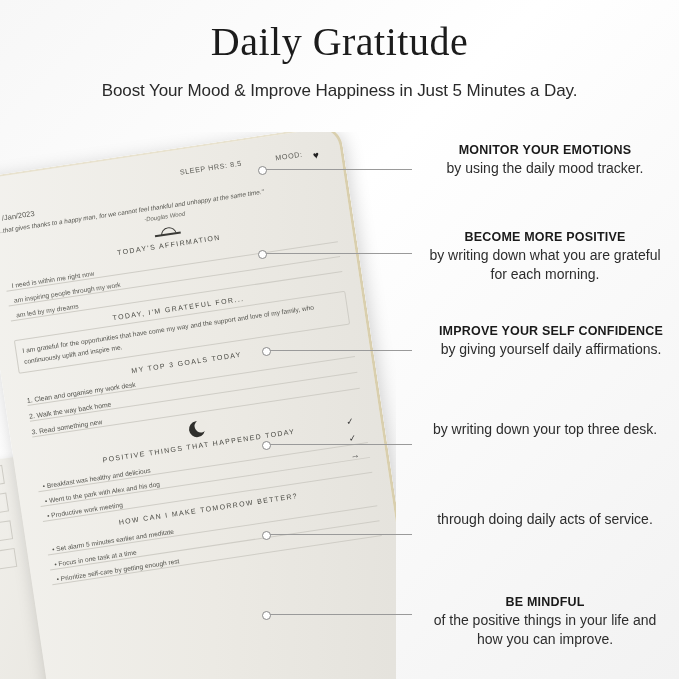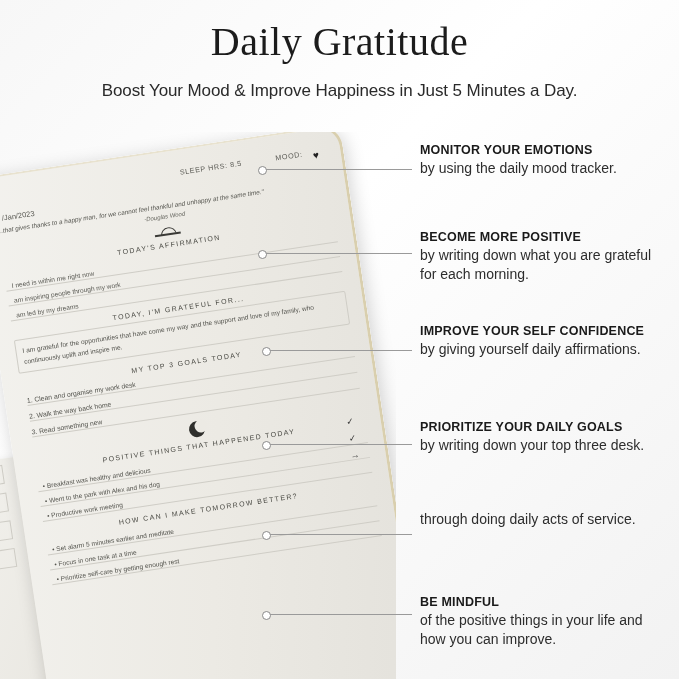--- a/index.html
+++ b/index.html
@@ -247,20 +247,21 @@
   .features {
     position: absolute;
     left: 420px;
     top: 138px;
     width: 250px;
   }
   .feature {
     position: absolute;
     left: 0;
     width: 250px;
+    text-align: center;
   }
   .f-title {
     font-size: 12.5px;
     font-weight: bold;
     color: #1a1a1a;
     letter-spacing: 0.2px;
     margin: 0 0 2px 0;
   }
   .f-desc {
     font-size: 14px;
@@ -405,21 +406,20 @@
       <p class="f-title">BECOME MORE POSITIVE</p>
       <p class="f-desc">by writing down what you are grateful for each morning.</p>
     </div>
 
     <div class="feature" style="top:186px; width:262px;">
       <p class="f-title">IMPROVE YOUR SELF CONFIDENCE</p>
       <p class="f-desc">by giving yourself daily affirmations.</p>
     </div>
 
     <div class="feature" style="top:282px;">
-      <p class="f-title">PRIORITIZE YOUR DAILY GOALS</p>
       <p class="f-desc">by writing down your top three desk.</p>
     </div>
 
     <div class="feature" style="top:372px;">
       <p class="f-desc">through doing daily acts of service.</p>
     </div>
 
     <div class="feature" style="top:457px;">
       <p class="f-title">BE MINDFUL</p>
       <p class="f-desc">of the positive things in your life and how you can improve.</p>

